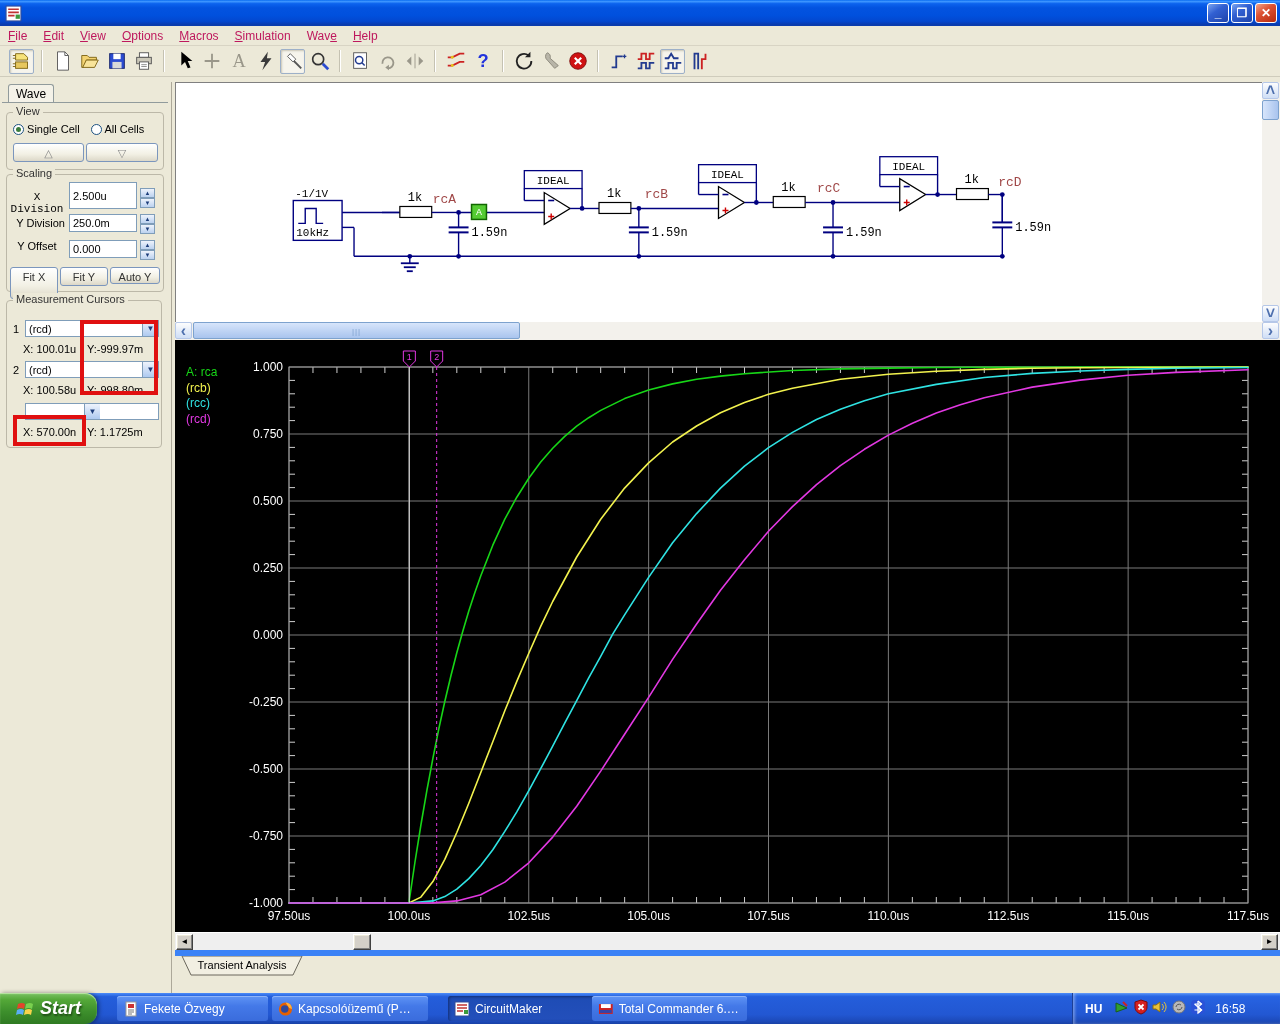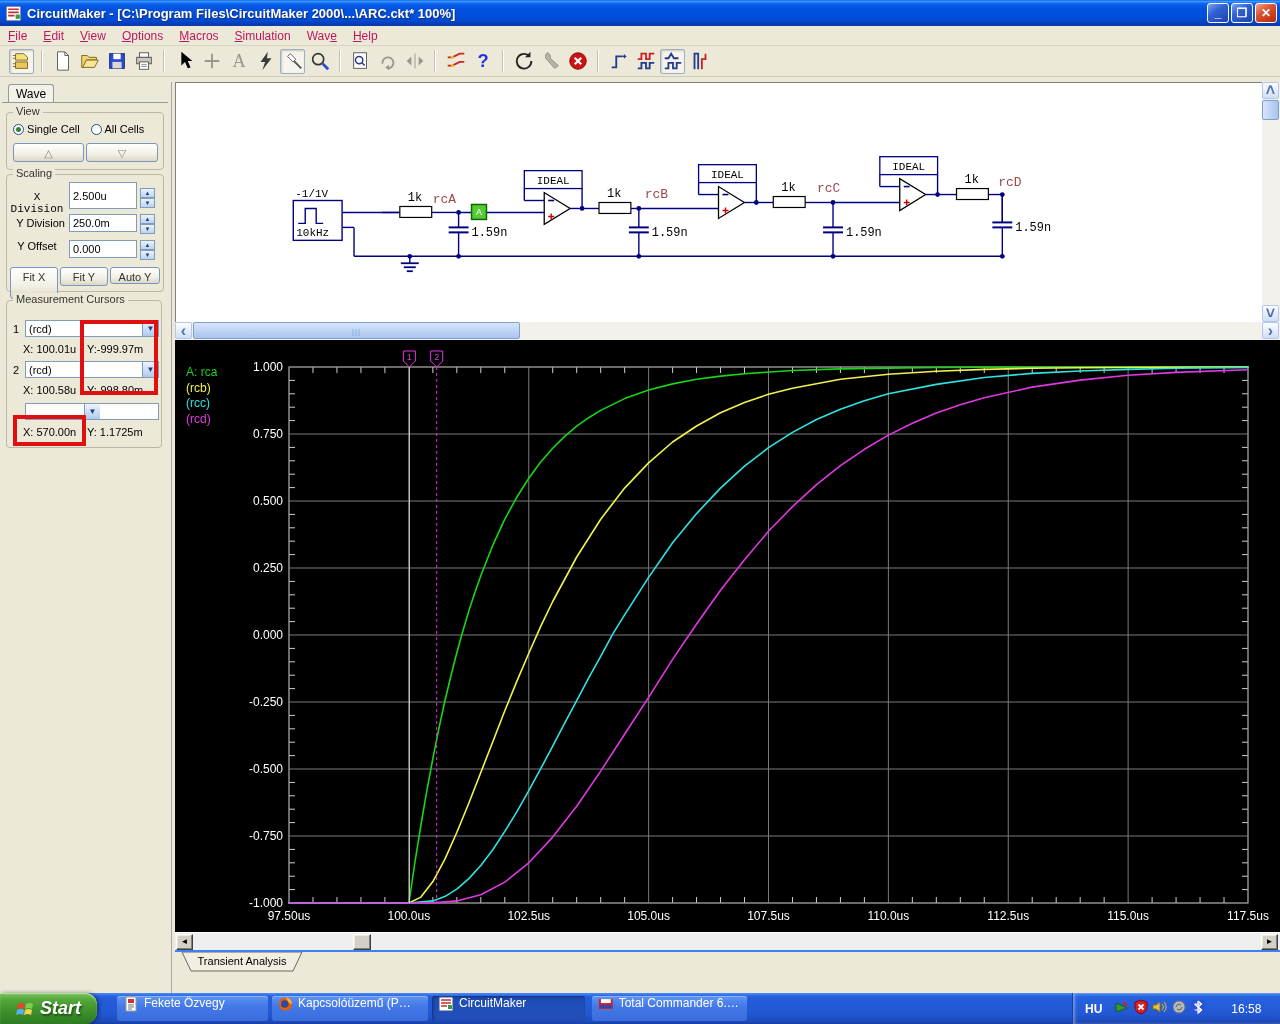--- a/index.html
+++ b/index.html
@@ -66,51 +66,50 @@
 
   
   #plot-wrap { left:175px; top:340px; width:1105px; height:592px; background:#000; }
   
   #wave-scroll { left:175px; top:932px; width:1105px; height:18px; background:#efefef; border-top:1px solid #fff; }
   .cl-btn { position:absolute; width:17px; height:16px; top:1px; background:#d4d0c8; border:1px solid;
     border-color:#fff #404040 #404040 #fff; box-shadow:inset -1px -1px 0 #808080, inset 1px 1px 0 #ece9d8;
     font-size:8px; text-align:center; line-height:14px; color:#000; }
   #wave-thumb { position:absolute; left:178px; top:1px; width:18px; height:16px; background:#d4d0c8; border:1px solid;
     border-color:#fff #404040 #404040 #fff; box-shadow:inset -1px -1px 0 #808080, inset 1px 1px 0 #ece9d8; }
-  #tabstrip { left:175px; top:950px; width:1105px; height:24px; background:#ece9d8; border-top:2px solid #3b82f6; }
+  #tabstrip { left:175px; top:950px; width:1105px; height:24px; background:#ece9d8; border-top:6px solid #3b82f6; }
   #transient-tab { position:absolute; left:6px; top:0px; width:122px; height:20px; }
 
   
   #taskbar { left:0; top:993px; width:1280px; height:31px;
     background:linear-gradient(180deg,#4f8df8 0%,#3c7cf0 4%,#245edb 12%,#2257d2 70%,#1c49b8 92%,#1941a5 100%); }
   #start-btn { position:absolute; left:0; top:0; width:97px; height:31px; border-radius:0 12px 12px 0;
     background:linear-gradient(180deg,#7bc364 0%,#54a838 22%,#3d8f2c 60%,#2f7a22 100%);
     box-shadow:inset 0 1px 1px #bde6a8, 2px 0 4px rgba(0,0,0,.4); display:flex; align-items:center; justify-content:center; }
   #start-label { color:#fff; font-size:18px; font-weight:bold; font-style:italic; text-shadow:1px 2px 2px #1e4d14; margin-left:4px; }
-  .task { position:absolute; top:3px; height:25px; border-radius:3px; display:flex; padding:0 6px;
+  .task { position:absolute; top:3px; height:25px; border-radius:3px; display:flex; align-items:center; padding:0 6px;
     background:linear-gradient(180deg,#5f94f5 0%,#4479e8 40%,#3a6cdc 100%); box-shadow:inset 0 1px 0 #8fb4f8; color:#fff; font-size:12px; }
-  .task.active { background:linear-gradient(180deg,#1e4cb5 0%,#234fbb 100%); box-shadow:inset 1px 1px 3px #122e73; }
+  .task.active { background:linear-gradient(180deg,#1e4cb5 0%,#234fbb 100%); box-shadow:inset 1px 1px 3px #122e73;margin-left:16px; }
   .task .tlabel { margin-left:5px; white-space:nowrap; overflow:hidden; text-overflow:ellipsis; }
   #tray { position:absolute; right:0; top:0; width:208px; height:31px;
     background:linear-gradient(180deg,#4f8df8 0%,#3c7cf0 4%,#2763e2 12%,#2257d2 70%,#1c49b8 92%,#1941a5 100%);
     border-left:1px solid #1c3f96; box-shadow:inset 2px 0 3px rgba(255,255,255,.35); display:flex; align-items:center; }
   #lang-ind { color:#fff; font-size:12px; font-weight:bold; padding:0 12px; }
   #tray-icons { display:flex; align-items:center; gap:3px; }
-  #clock { color:#fff; font-size:12px; margin-left:25px; }
+  #clock { color:#fff; font-size:12px; margin-left:9px; }
 </style>
 </head>
 <body>
 
 <div id="titlebar" class="abs">
   <svg id="title-icon" viewBox="0 0 16 16">
     <rect x="1" y="1" width="14" height="14" fill="#fff" stroke="#334d99"></rect>
     <path d="M3 4h10M3 7h10M3 10h6" stroke="#c03333" stroke-width="1.6" fill="none"></path>
     <rect x="10" y="9" width="4" height="4" fill="#3c9a3c"></rect>
   </svg>
-  <span id="title-text">CircuitMaker - [C:\Program Files\CircuitMaker 2000\...\ARC.ckt* 100%]</span>
   <div id="win-controls">
     <div class="winbtn blue">_</div>
     <div class="winbtn blue">❐</div>
     <div class="winbtn red">✕</div>
   </div>
 </div>
 
 <div id="menubar" class="abs">
     <div class="menu-item"><u>F</u>ile</div>
     <div class="menu-item"><u>E</u>dit</div>

